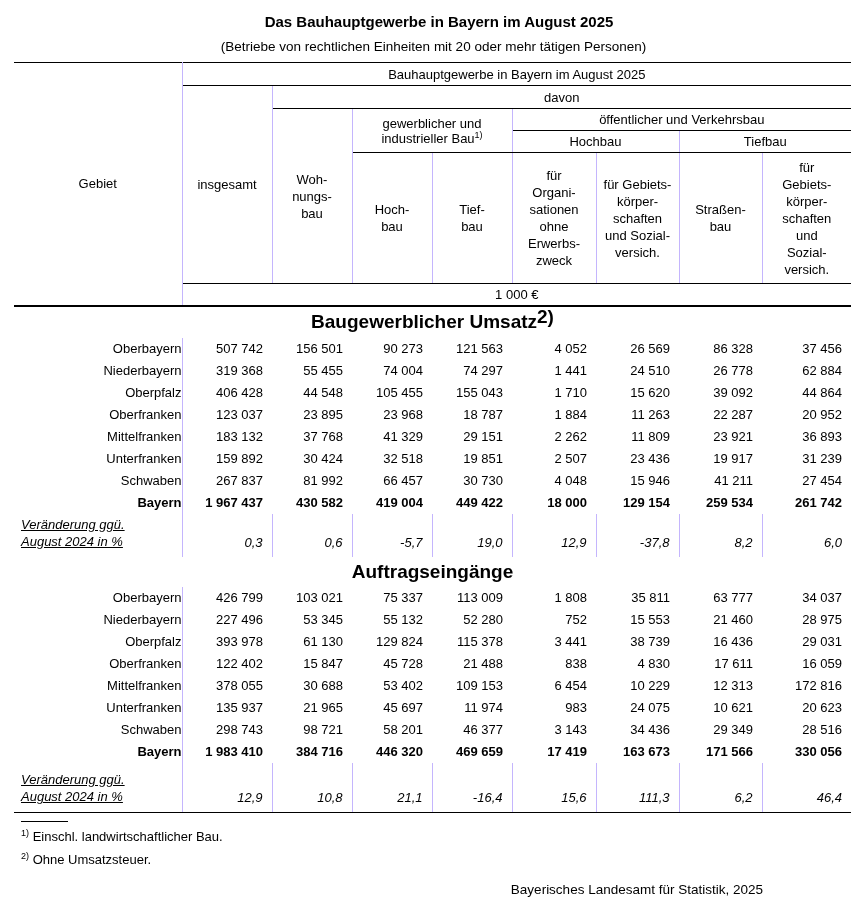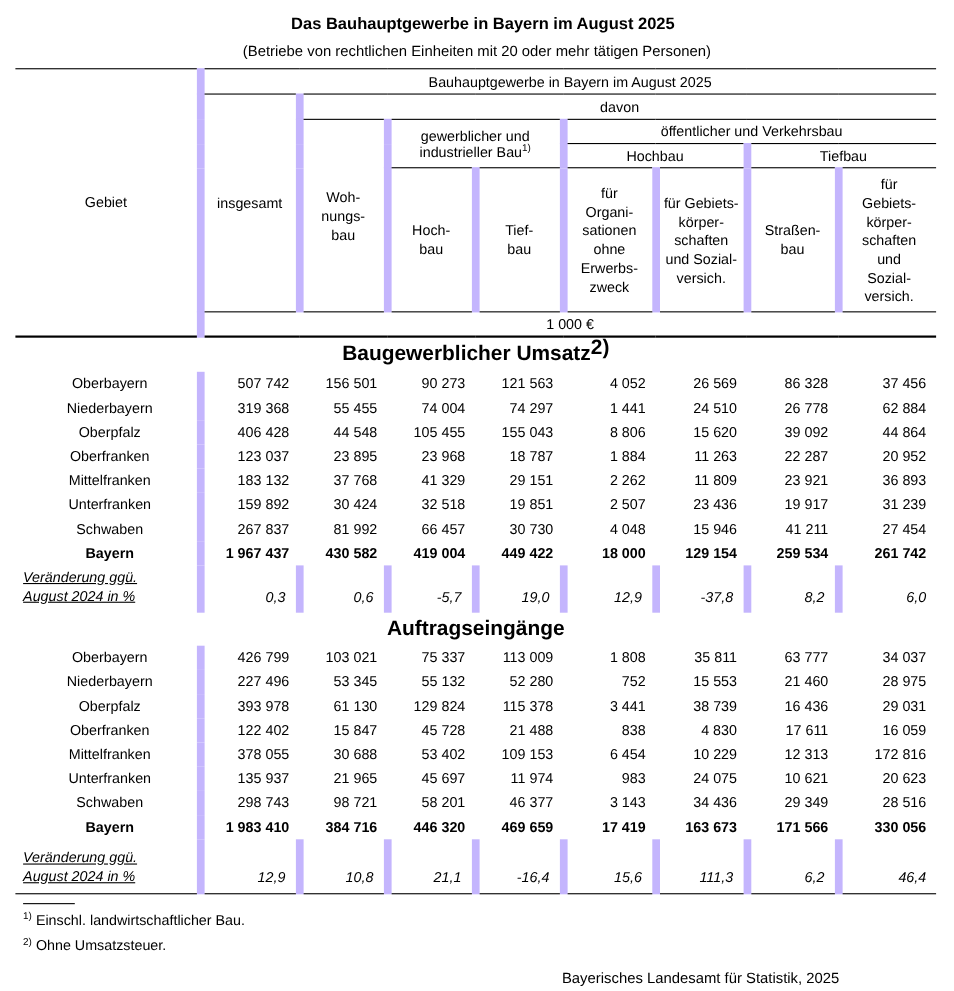--- a/index.html
+++ b/index.html
@@ -6,31 +6,31 @@
   body{width:867px;height:901px;overflow:hidden;color:#000;
        font-family:"Liberation Sans","DejaVu Sans",sans-serif;}
   .title{padding-top:13px;text-align:center;font-weight:bold;font-size:15px;line-height:18px;margin-left:11px;}
   .subtitle{margin-top:7px;text-align:center;font-size:13.5px;line-height:17px;}
   table{border-collapse:collapse;table-layout:fixed;width:837px;margin:7px 0 0 14px;}
   td{padding:0;font-size:13px;text-align:center;vertical-align:middle;overflow:hidden;}
   
   .bt{border-top:1px solid #000;}
   .bb{border-bottom:1px solid #000;}
   .bb2{border-bottom:2px solid #000;}
-  .br{border-right:7px solid #c4b5fd;}
+  .br{border-right:1px solid #c4b5fd;}
   
   tr.h1{height:23px;} tr.h2{height:23px;} tr.h3{height:22px;} tr.h4{height:22px;}
   tr.h5{height:131px;} tr.h6{height:22px;}
   .prelines{white-space:pre-line;line-height:17px;}
   sup{font-size:9px;line-height:0;vertical-align:super;}
   
   tr.sectionrow1{height:32px;} tr.sectionrow2{height:30px;}
   .sect{font-weight:bold;font-size:19px;}
   tr.datarow{height:22px;}
-  td.lbl{text-align:center;padding-left:7px;margin-left:32px;}
+  td.lbl{text-align:right;padding-left:7px;margin-left:32px;}
   td.num{text-align:right;padding-right:9px;}
   tr.total td{font-weight:bold;}
   tr.changerow1{height:43px;} tr.changerow2{height:50px;}
   td.chlbl{text-align:left;padding-left:7px;font-style:italic;vertical-align:bottom;padding-bottom:7px;line-height:17px;text-decoration:underline;}
   td.chval{text-align:right;padding-right:9px;font-style:italic;vertical-align:bottom;padding-bottom:7px;}
   
   .fnsep{width:47px;border-top:1px solid #000;margin:8px 0 0 21px;}
   .fn{margin:6px 0 0 21px;font-size:13px;line-height:17px;}
   .source{margin:14px 104px 0 0;text-align:right;font-size:13.5px;}
 </style>
@@ -127,21 +127,21 @@
     <td class="num">24 510</td>
     <td class="num">26 778</td>
     <td class="num">62 884</td>
   </tr>
   <tr class="datarow">
     <td class="lbl br">Oberpfalz</td>
     <td class="num">406 428</td>
     <td class="num">44 548</td>
     <td class="num">105 455</td>
     <td class="num">155 043</td>
-    <td class="num">8 806</td>
+    <td class="num">1 710</td>
     <td class="num">15 620</td>
     <td class="num">39 092</td>
     <td class="num">44 864</td>
   </tr>
   <tr class="datarow">
     <td class="lbl br">Oberfranken</td>
     <td class="num">123 037</td>
     <td class="num">23 895</td>
     <td class="num">23 968</td>
     <td class="num">18 787</td>

